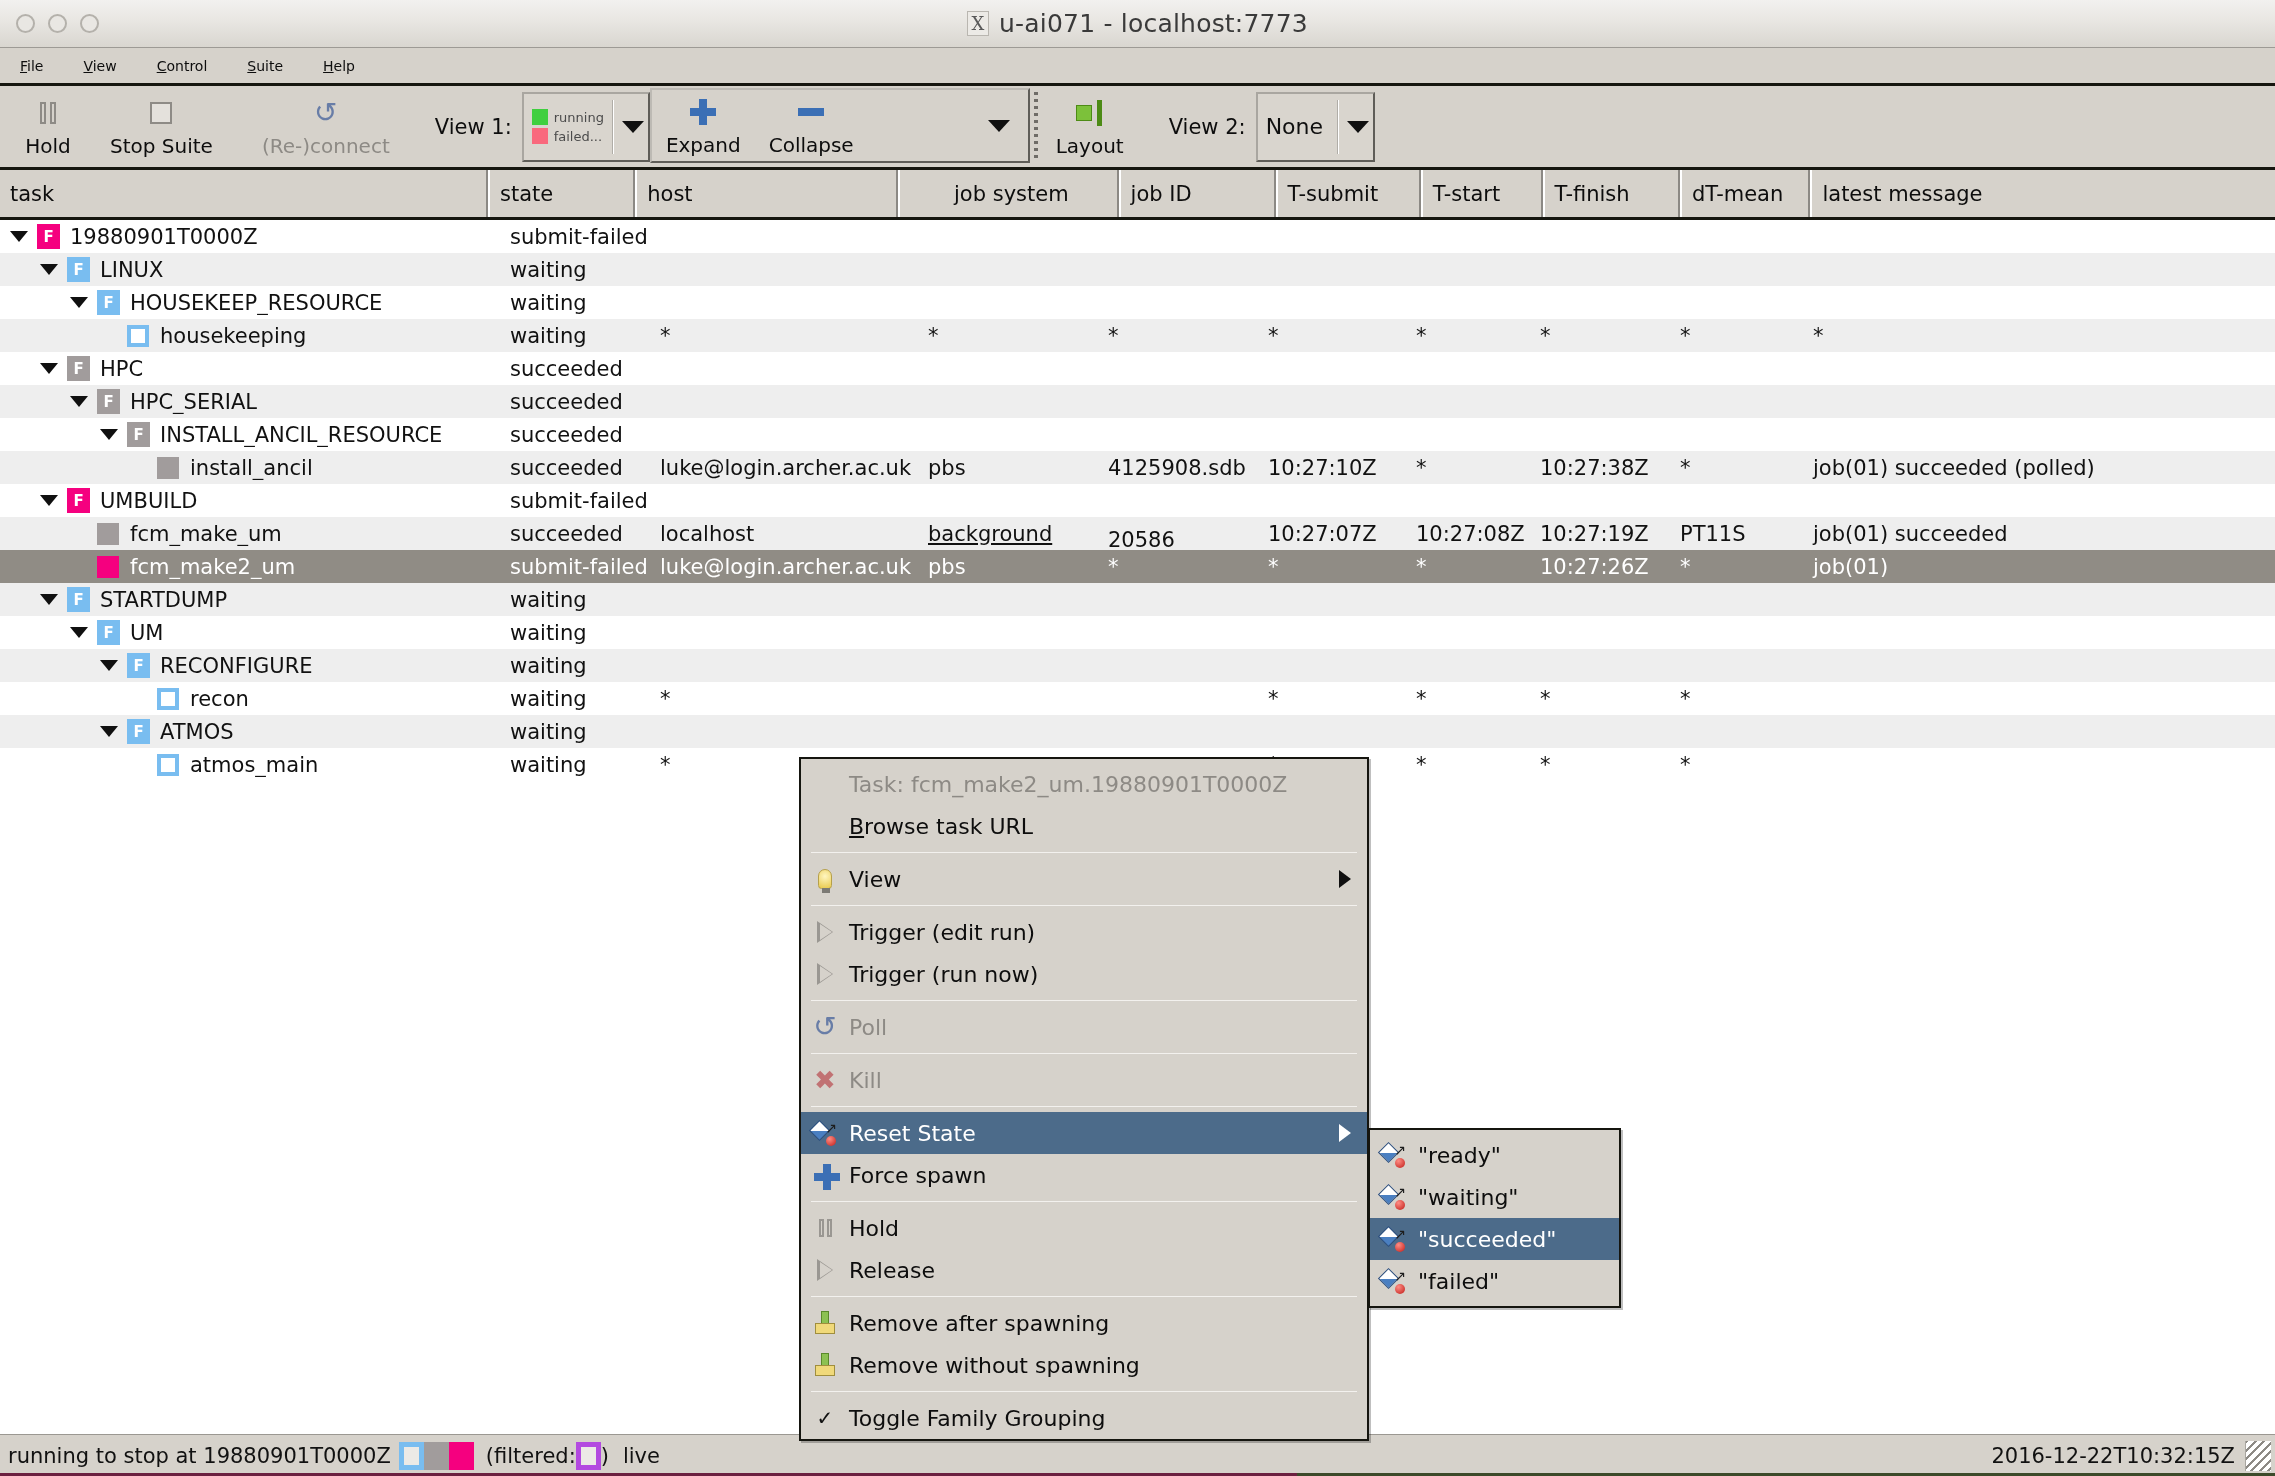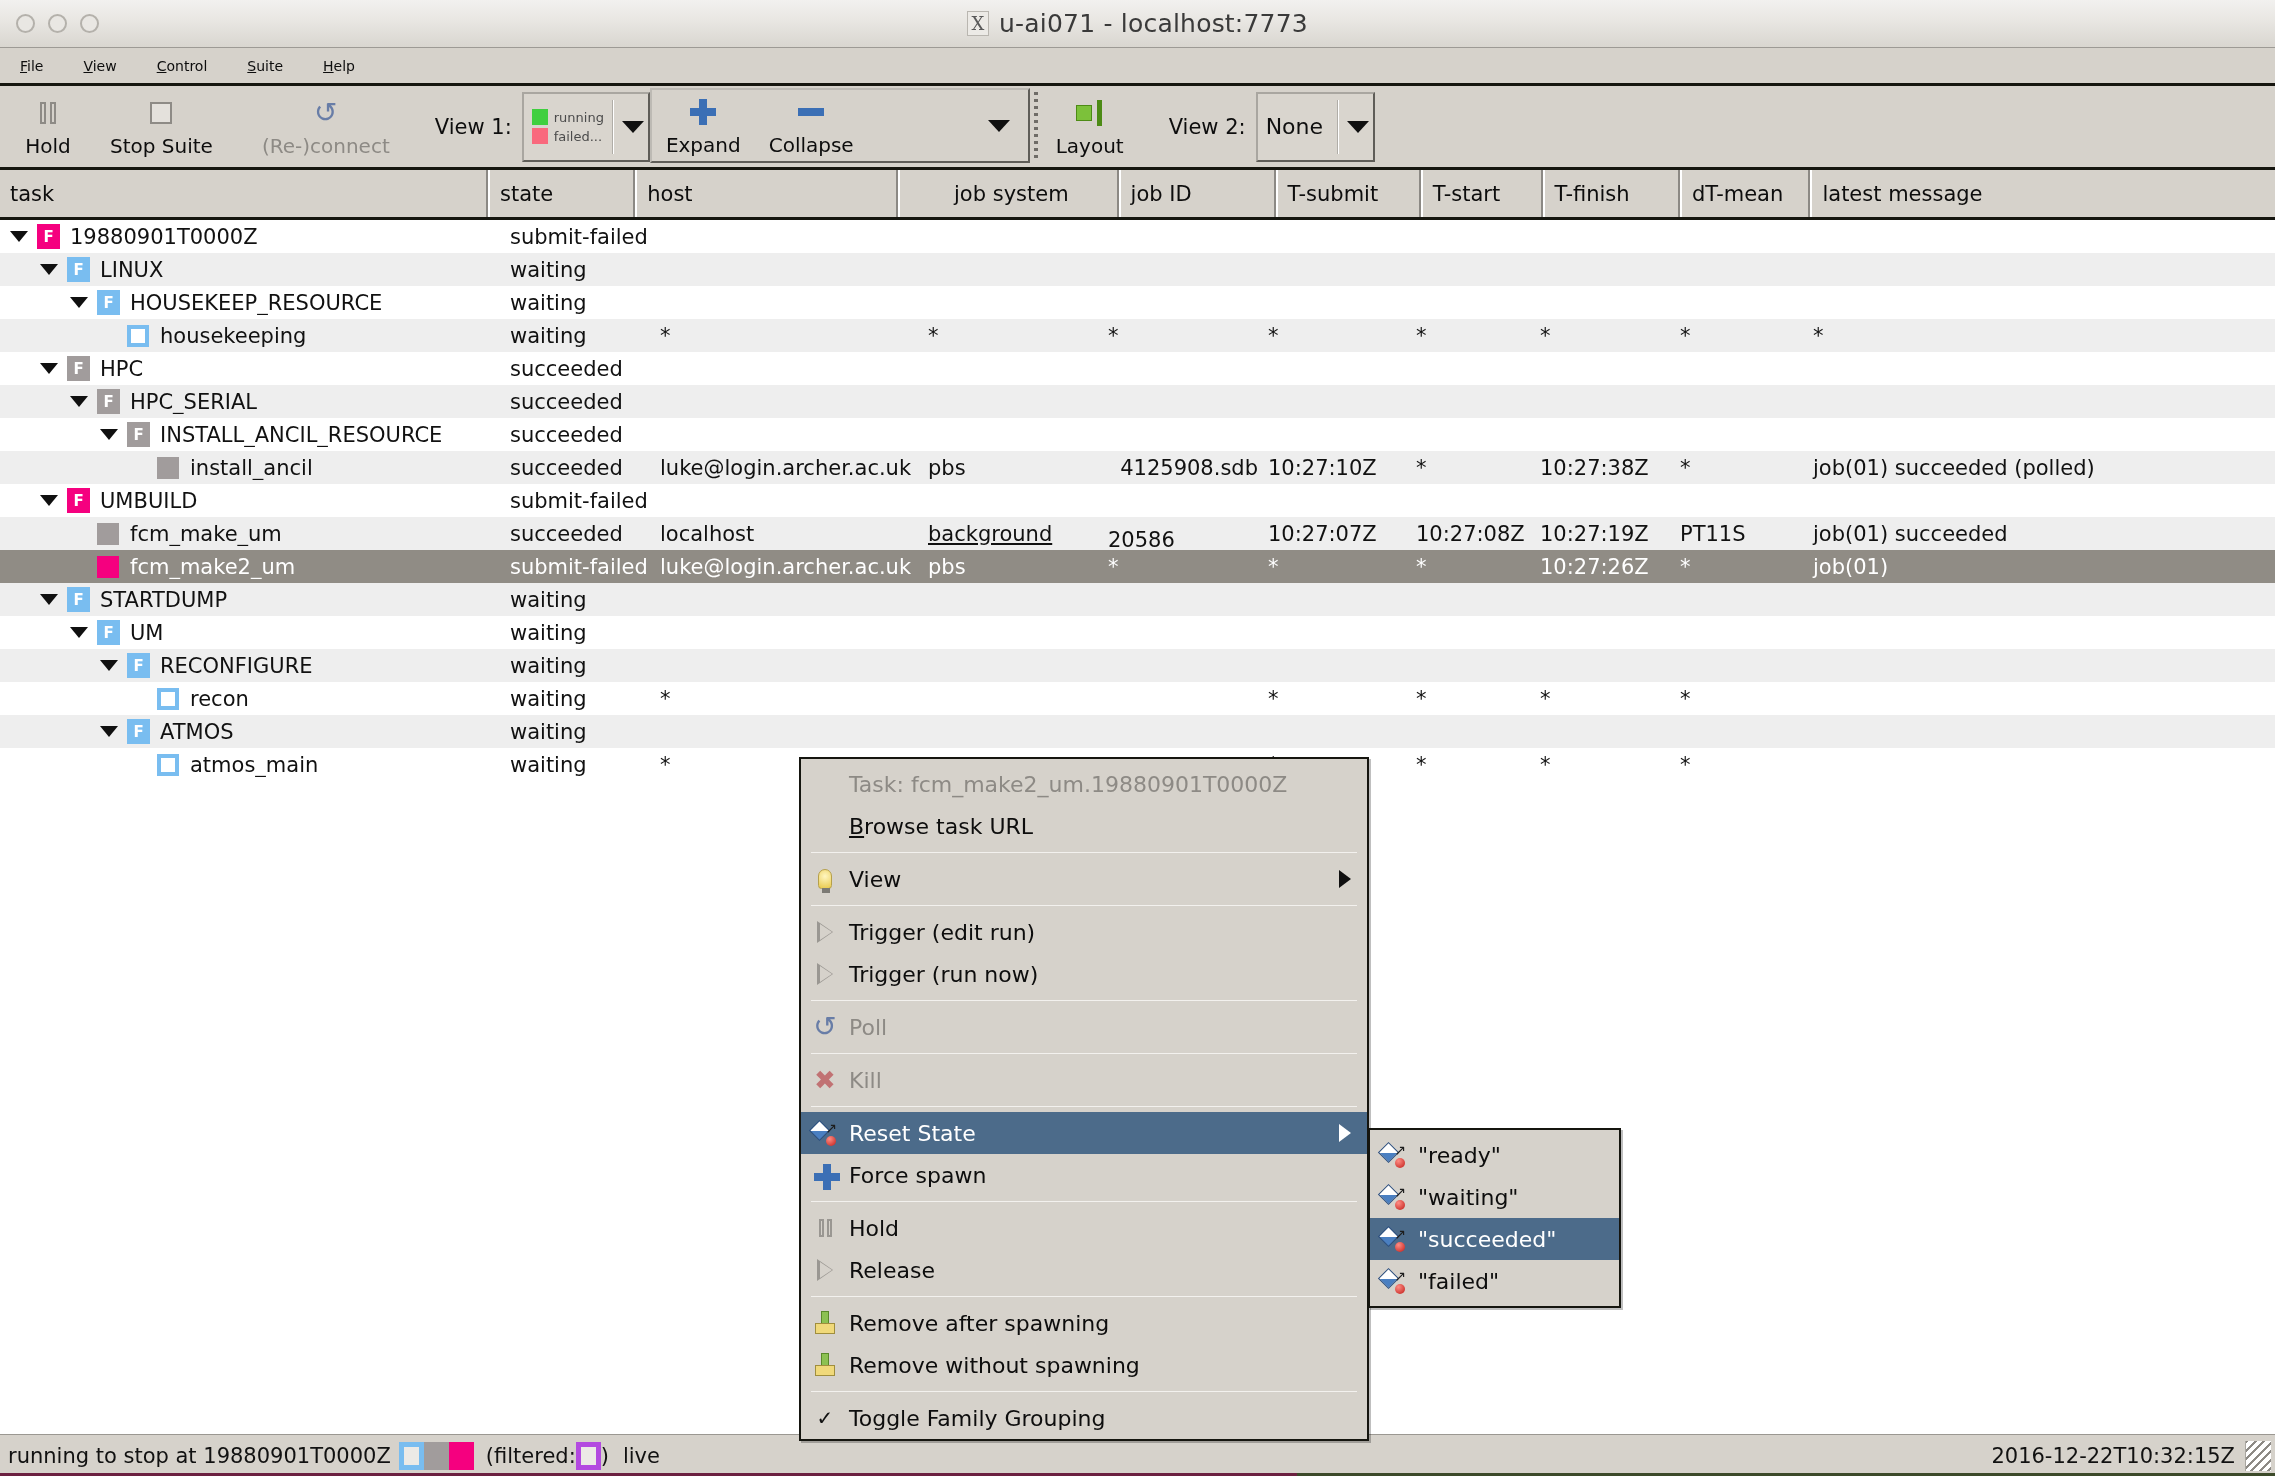--- a/index.html
+++ b/index.html
@@ -482,21 +482,21 @@
         </div>
         <div class="tr even">
           <div class="td task" style="width: 500px; padding-left: 130px;">
             <span style="width: 27px; flex: 0 0 auto;"></span>
             <span class="task-ico" style="background: rgb(161, 156, 156);"></span>
             <span>install_ancil</span>
           </div>
           <div class="td" style="width: 150px;">succeeded</div>
           <div class="td" style="width: 268px;">luke@login.archer.ac.uk</div>
           <div class="td" style="width: 180px;">pbs</div>
-          <div class="td" style="width: 160px; text-align: right;">4125908.sdb</div>
+          <div class="td" style="width: 160px;">4125908.sdb</div>
           <div class="td" style="width: 148px;">10:27:10Z</div>
           <div class="td" style="width: 124px;">*</div>
           <div class="td" style="width: 140px;">10:27:38Z</div>
           <div class="td" style="width: 133px;">*</div>
           <div class="td" style="width: 472px; flex: 1 1 auto;">job(01) succeeded (polled)</div>
         </div>
         <div class="tr odd">
           <div class="td task" style="width: 500px; padding-left: 40px;">
             <span class="twisty"></span>
             <span class="fam-ico" style="background: rgb(245, 0, 127); color: rgb(255, 255, 255);">F</span>

